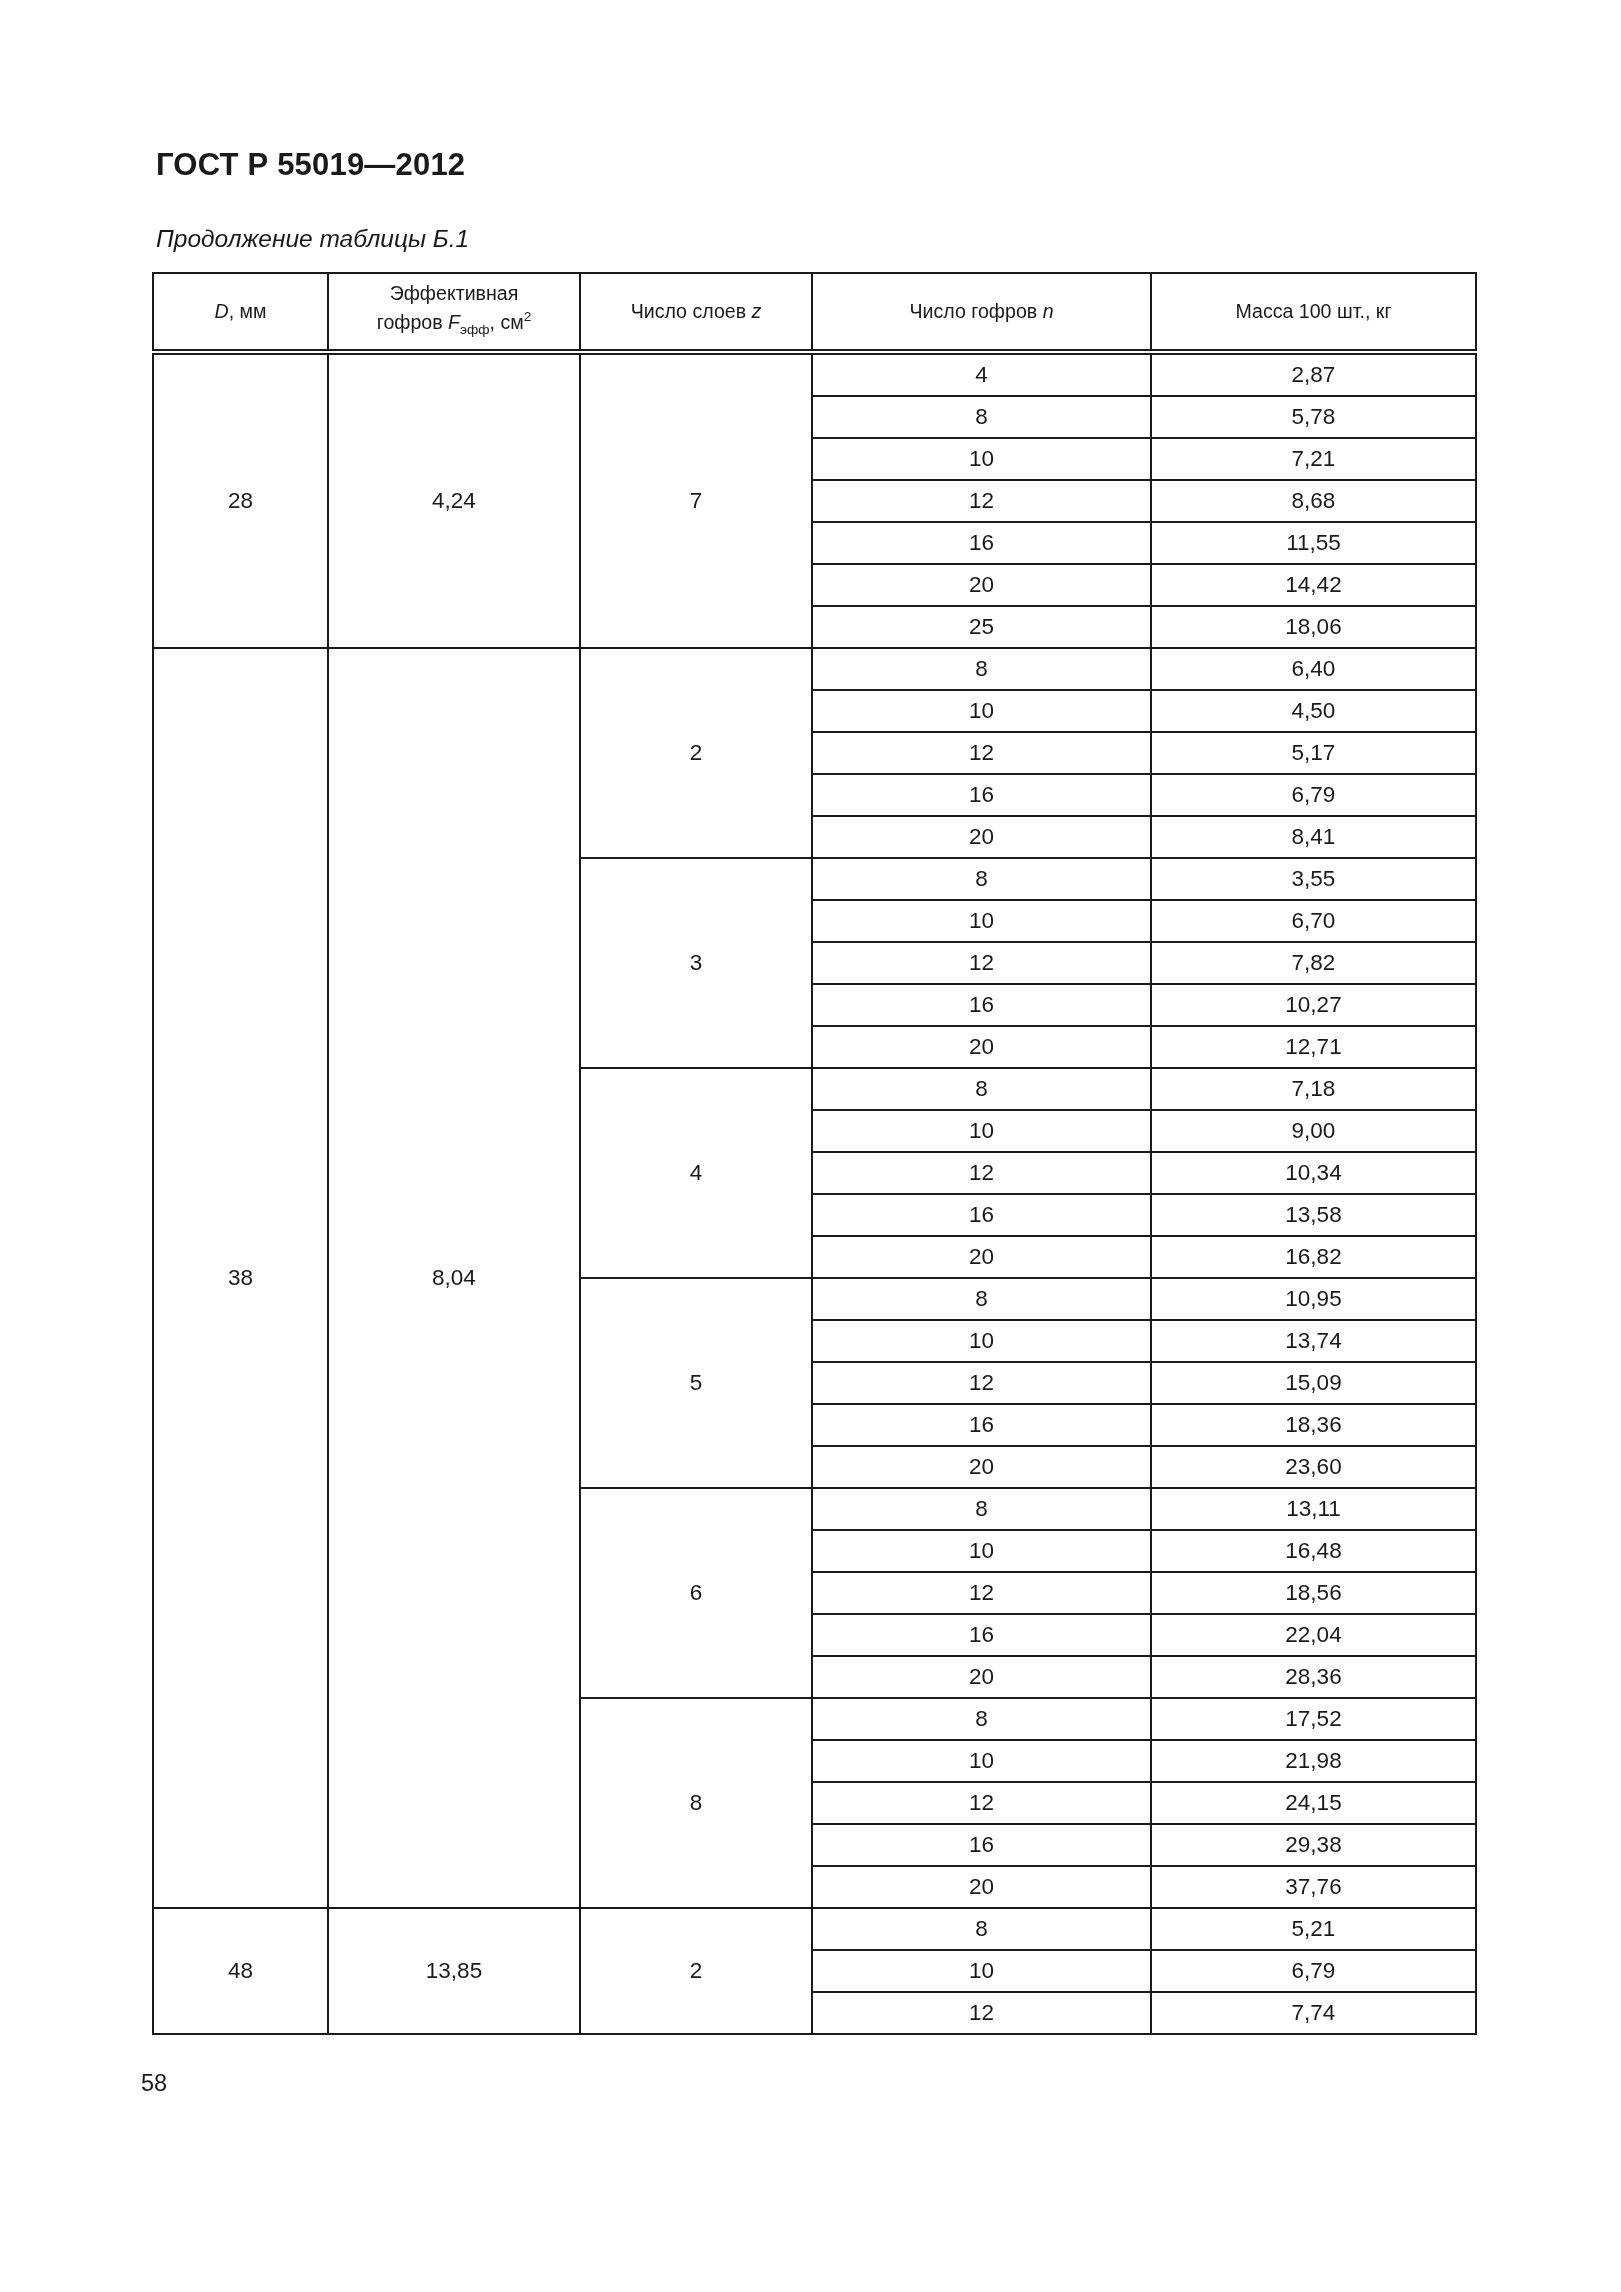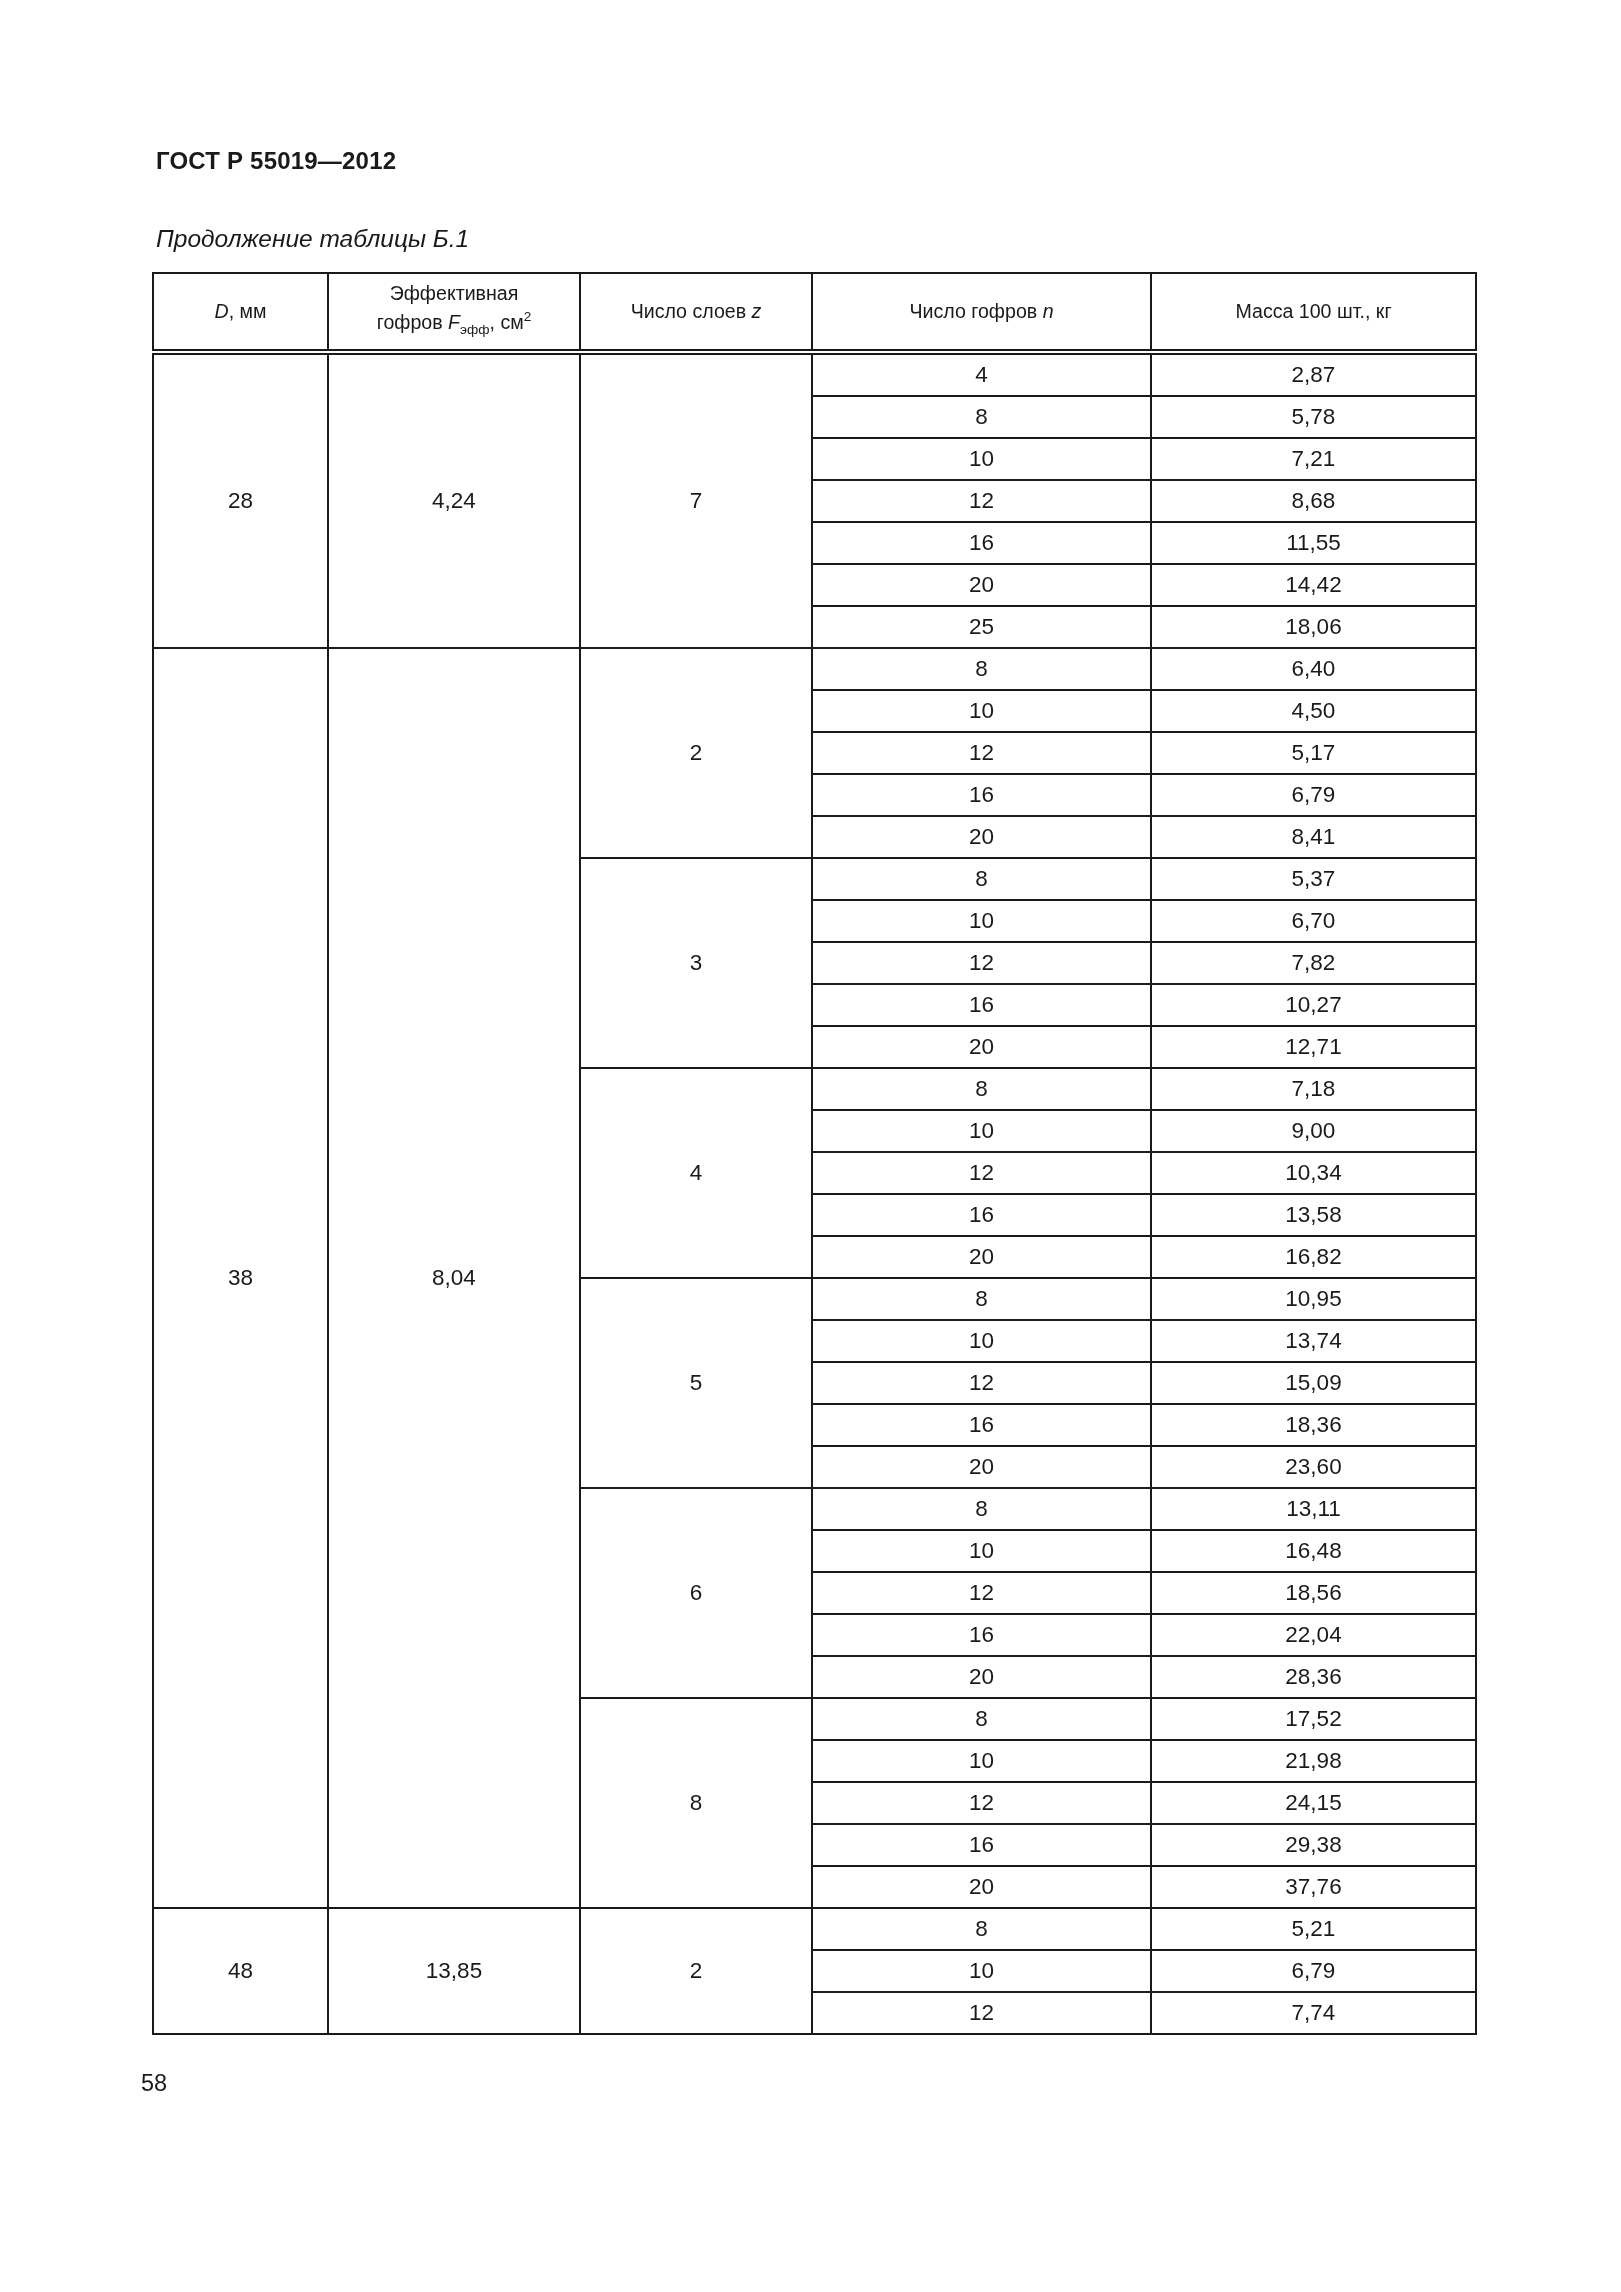--- a/index.html
+++ b/index.html
@@ -1,17 +1,17 @@
 <!DOCTYPE html>
 <html><head>
 <meta charset="utf-8">
 <style>
   html, body { margin: 0; padding: 0; background: #ffffff; }
   body { width: 1621px; height: 2293px; position: relative; font-family: "Liberation Sans", sans-serif; color: #1a1a1a; }
-  .doc-title { position: absolute; left: 156px; top: 147px; font-size: 24px; font-weight: bold; letter-spacing: 0.2px; }
+  .doc-title { position: absolute; left: 156px; top: 147px; font-size: 31px; font-weight: bold; letter-spacing: 0.2px; }
   .table-caption { position: absolute; left: 156px; top: 225px; font-size: 24.5px; font-style: italic; text-align: center; }
   .page-number { position: absolute; left: 141px; top: 2070px; font-size: 23.5px; }
 
   .tbl { position: absolute; left: 152px; top: 272px; width: 1324px; border-collapse: collapse; table-layout: fixed; }
   .tbl td, .tbl th { border: 2px solid #1a1a1a; text-align: center; vertical-align: middle; font-size: 22.5px; font-weight: normal; padding: 0; }
   .tbl thead th { height: 75px; font-size: 19.6px; line-height: 23.5px; border-bottom: 6.9px double #1a1a1a; }
   .tbl tbody td { height: 40px; }
   .tbl col.c1 { width: 175px; }
   .tbl col.c2 { width: 252px; }
   .tbl col.c3 { width: 232px; }
@@ -95,21 +95,21 @@
         <td>16</td>
         <td>6,79</td>
       </tr>
       <tr>
         <td>20</td>
         <td>8,41</td>
       </tr>
       <tr>
         <td rowspan="5">3</td>
         <td>8</td>
-        <td>5,37</td>
+        <td>3,55</td>
       </tr>
       <tr>
         <td>10</td>
         <td>6,70</td>
       </tr>
       <tr>
         <td>12</td>
         <td>7,82</td>
       </tr>
       <tr>

